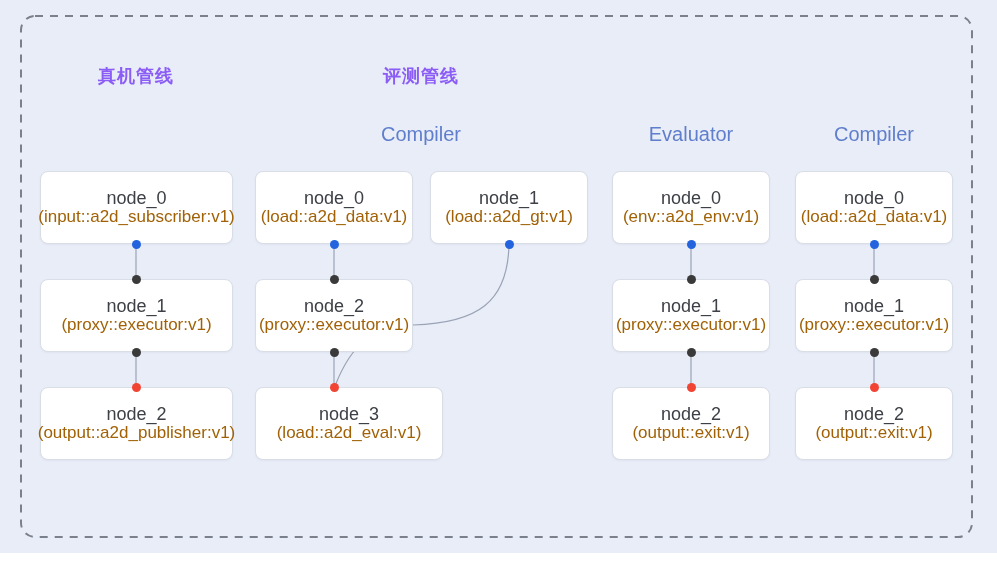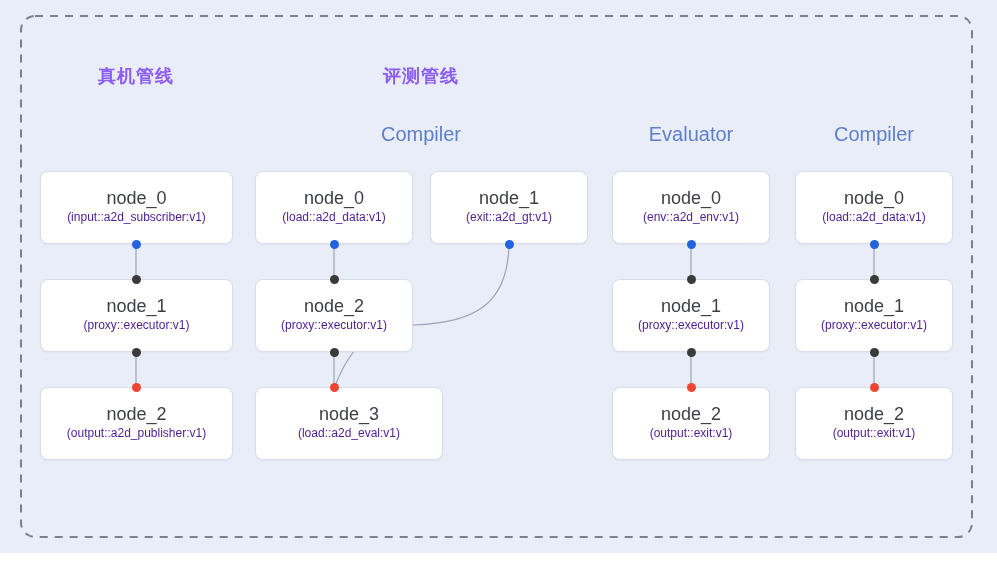--- a/index.html
+++ b/index.html
@@ -24,21 +24,21 @@
     top:123px;font-size:20px;font-weight:400;color:#5f7ecb;z-index:3;
   }
   .node{
     position:absolute;height:73px;box-sizing:border-box;
     background:#ffffff;border:1px solid #d9dde6;border-radius:8px;
     box-shadow:0 1px 2px rgba(40,60,100,0.05);
     display:flex;flex-direction:column;align-items:center;justify-content:center;
     gap:3px;z-index:2;
   }
   .nname{font-size:18px;color:#3d4046;line-height:16px;}
-  .ntype{font-size:12px;color:#4c1d95;line-height:16px;}
+  .ntype{font-size:17px;color:#a16207;line-height:16px;}
   .dot{
     position:absolute;width:9px;height:9px;border-radius:50%;
     margin-left:-4.5px;margin-top:-4.5px;z-index:4;display:block;
   }
   .dot.blue{background:#2363de;}
   .dot.dark{background:#3a3a3a;}
   .dot.red{background:#f14433;}
 </style>
 </head>
 <body>
@@ -80,21 +80,21 @@
     <div class="nname">node_2</div>
     <div class="ntype">(output::a2d_publisher:v1)</div>
   </div>
 
   <div class="node" style="left:255px;top:171px;width:158px">
     <div class="nname">node_0</div>
     <div class="ntype">(load::a2d_data:v1)</div>
   </div>
   <div class="node" style="left:430px;top:171px;width:158px">
     <div class="nname">node_1</div>
-    <div class="ntype">(exit::a2d_gt:v1)</div>
+    <div class="ntype">(load::a2d_gt:v1)</div>
   </div>
   <div class="node" style="left:255px;top:279px;width:158px">
     <div class="nname">node_2</div>
     <div class="ntype">(proxy::executor:v1)</div>
   </div>
   <div class="node" style="left:255px;top:387px;width:188px">
     <div class="nname">node_3</div>
     <div class="ntype">(load::a2d_eval:v1)</div>
   </div>
 

